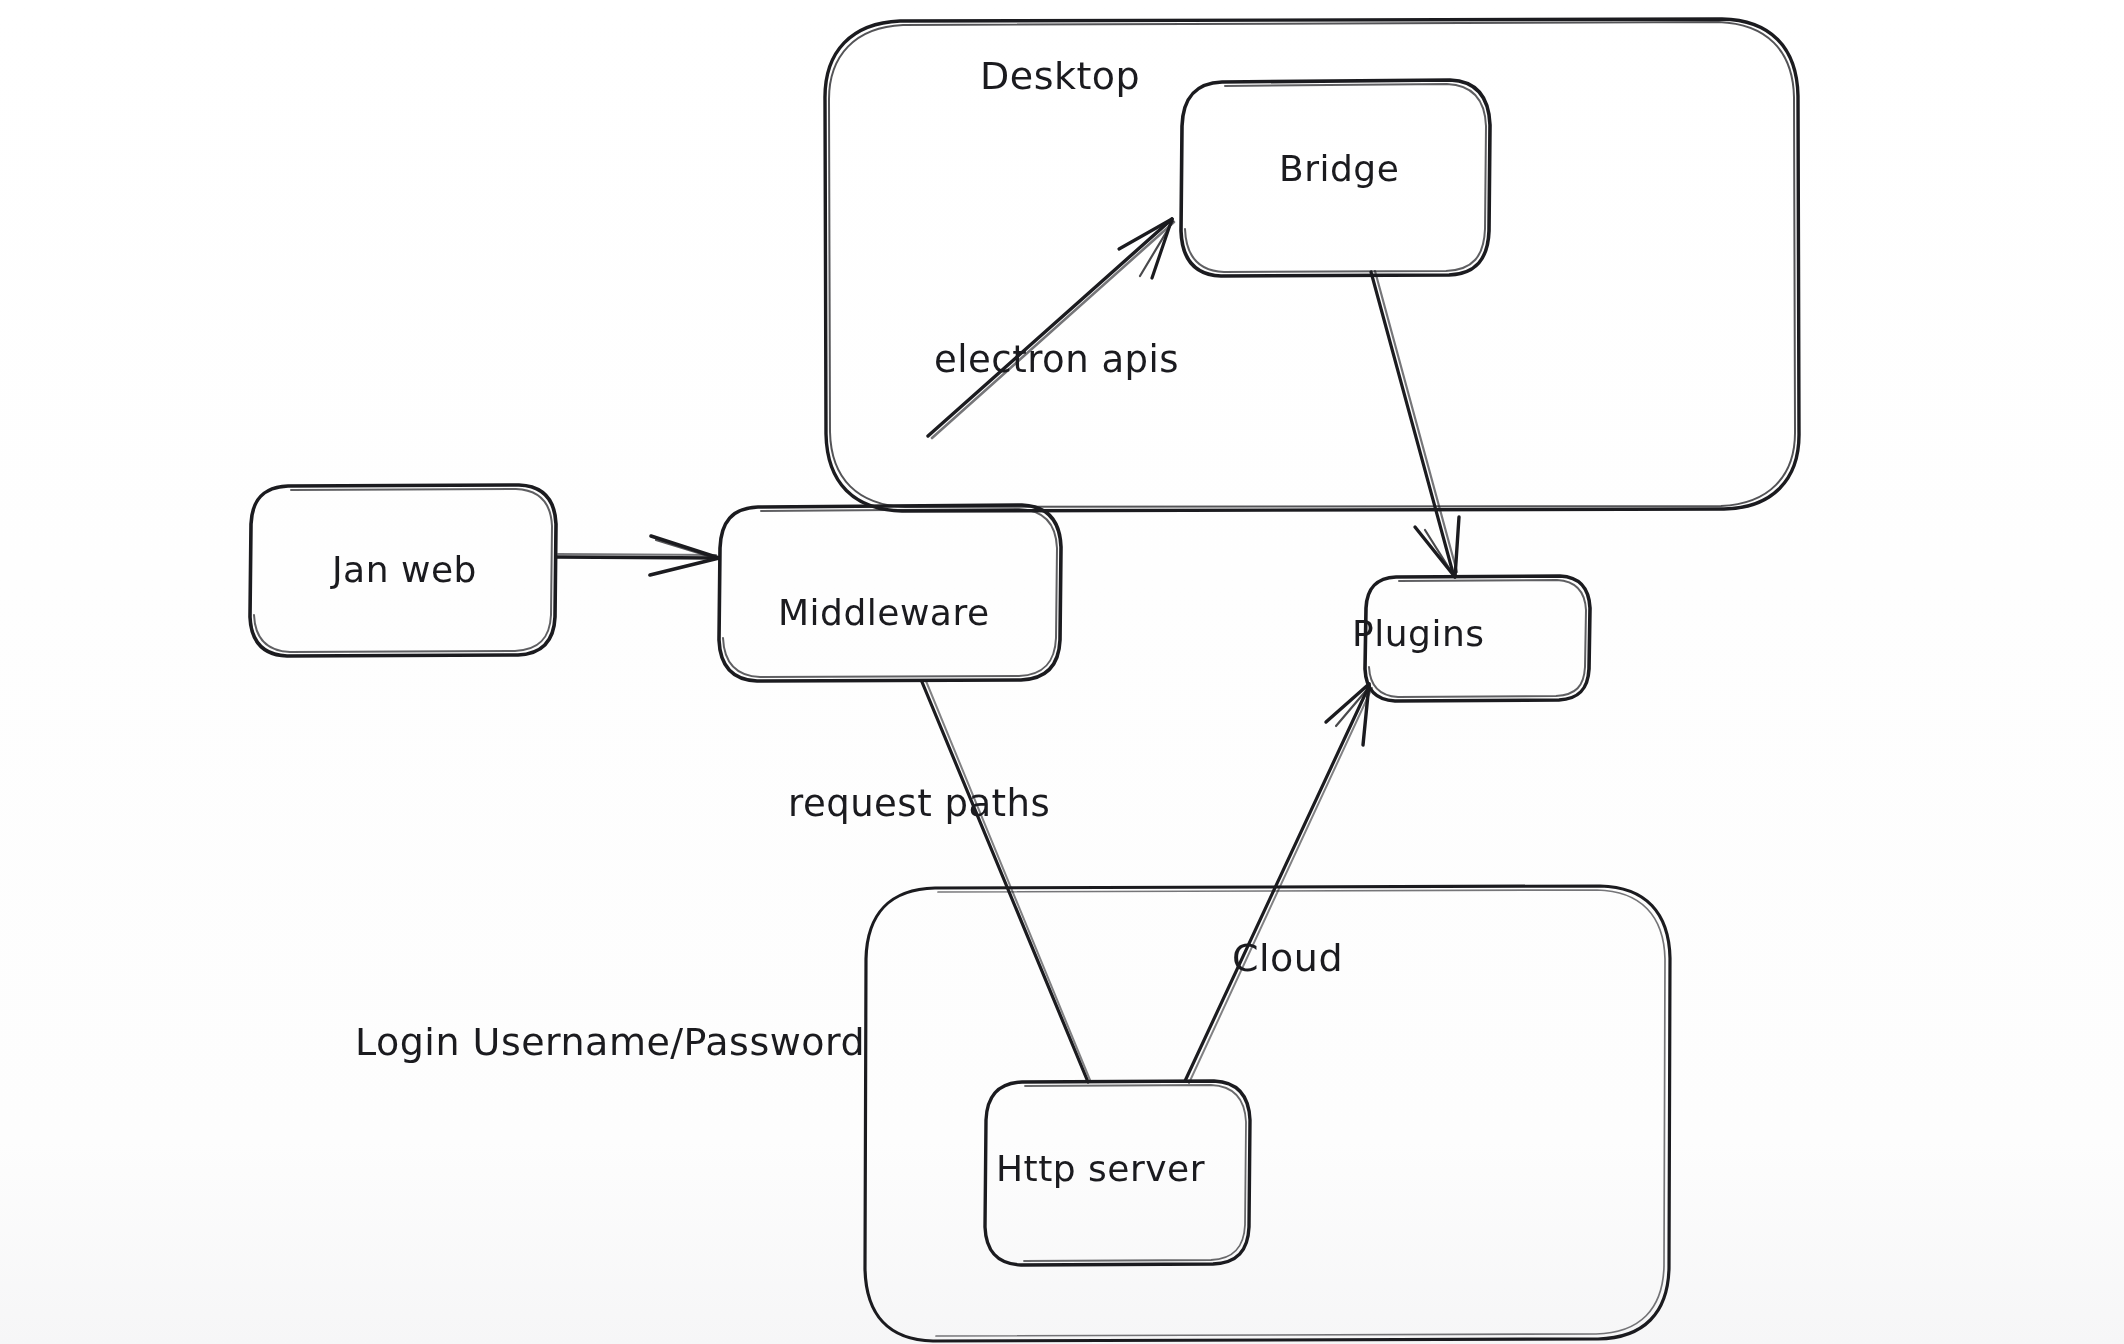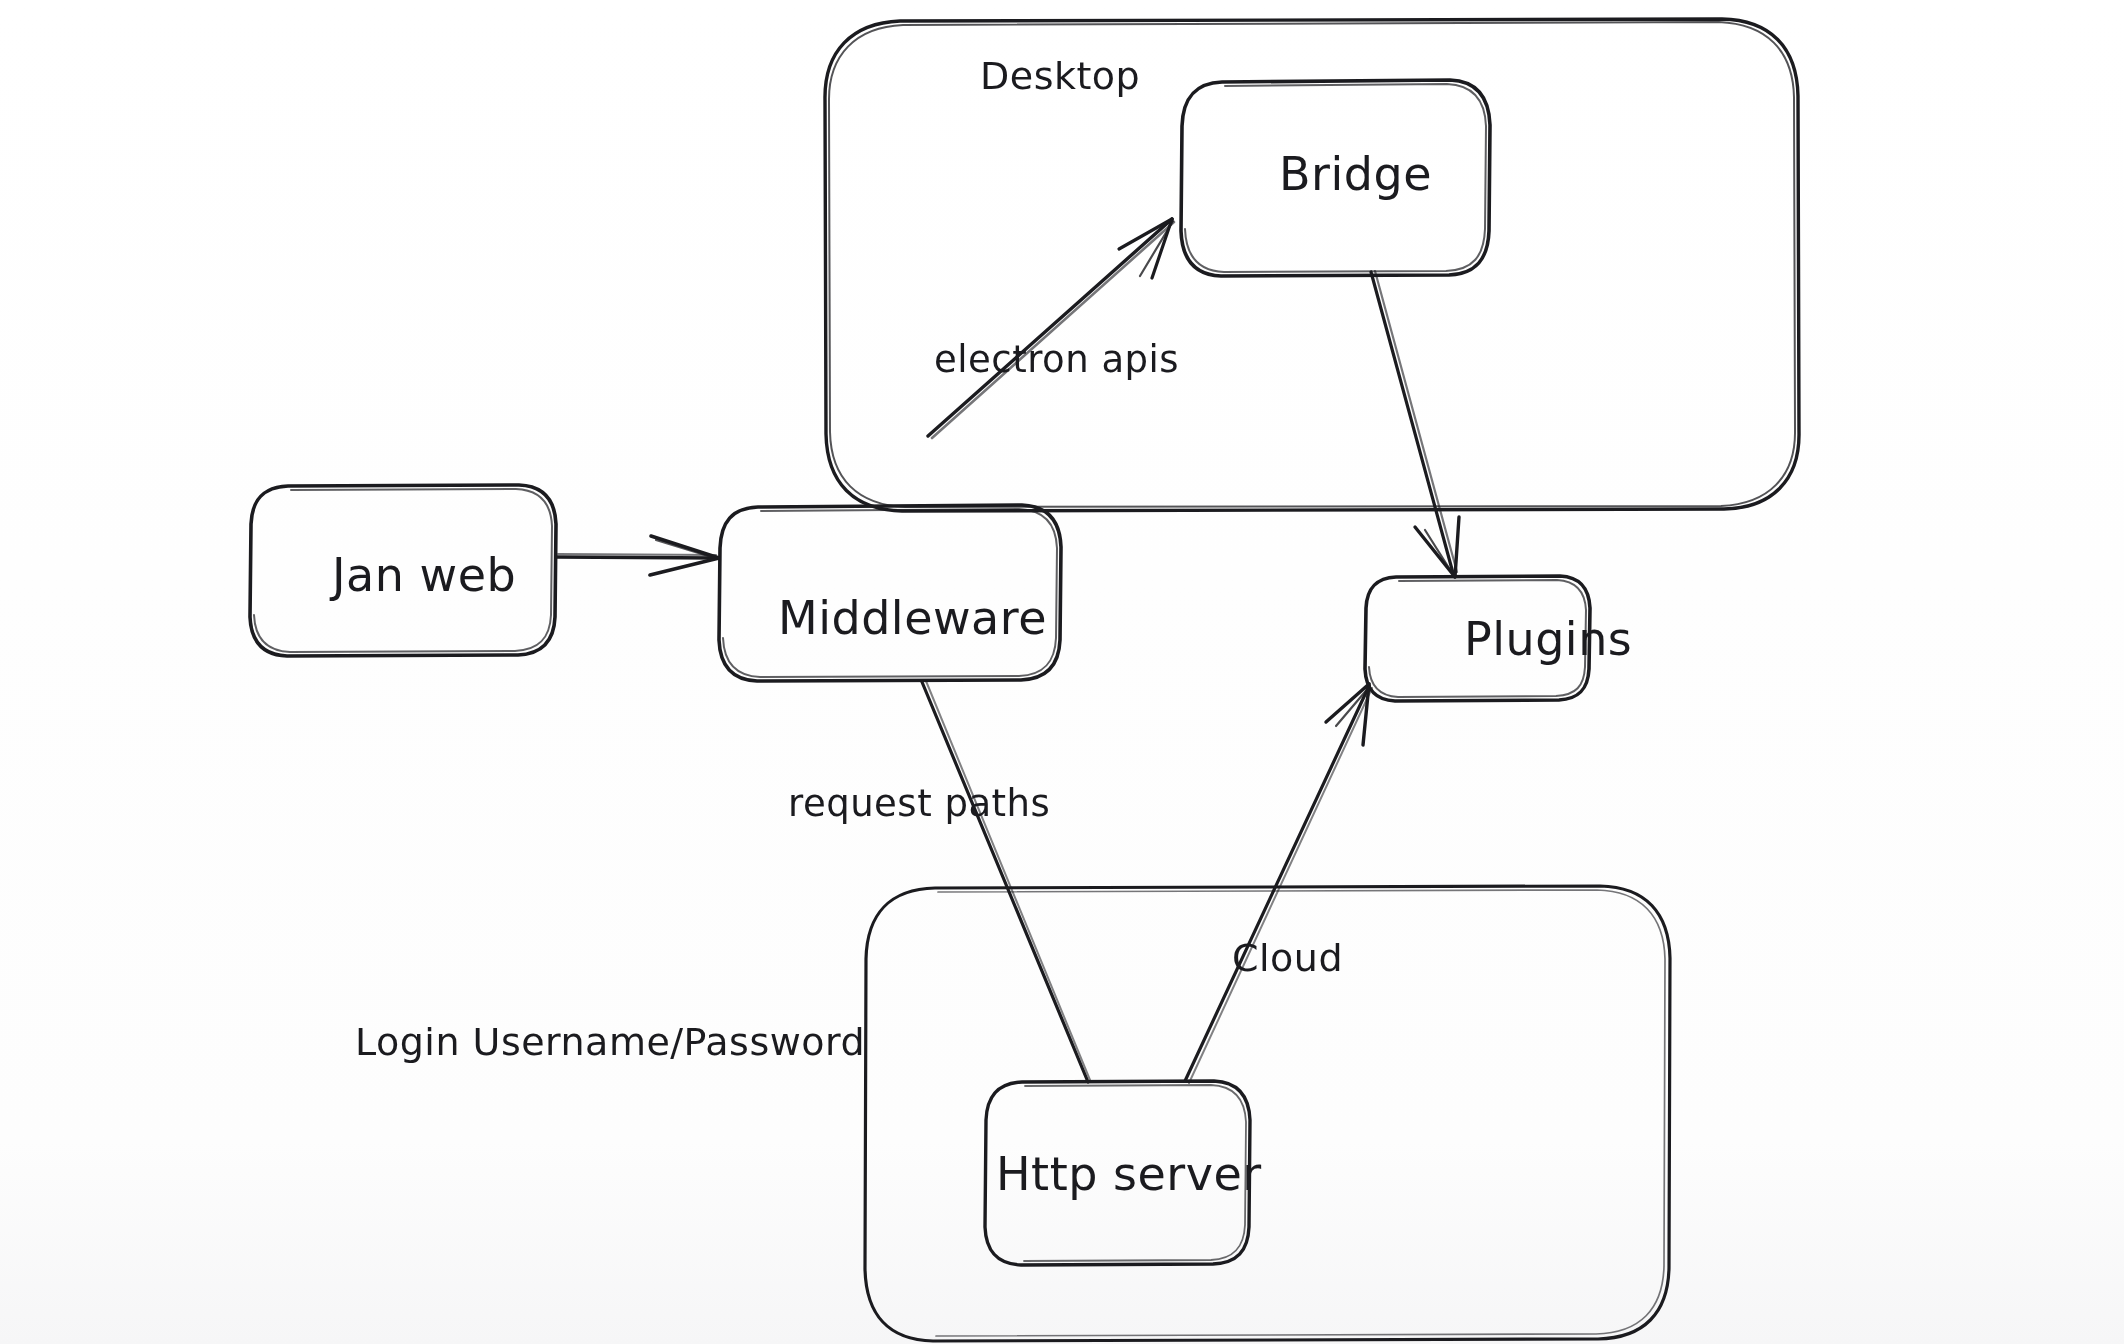--- a/index.html
+++ b/index.html
@@ -27,21 +27,21 @@
     position: absolute;
     color: #1b1b1f;
     font-family: "DejaVu Sans", sans-serif;
     white-space: pre;
     line-height: 1.05;
     letter-spacing: 0.5px;
     transform-origin: left top;
     pointer-events: none;
   }
   .node-label {
-    font-size: 46px;
+    font-size: 36px;
   }
   .group-label {
     font-size: 38px;
   }
   .edge-label {
     font-size: 37px;
   }
   .note-label {
     font-size: 38px;
     line-height: 1.28;
@@ -247,21 +247,21 @@
   </svg>
 
   <div class="lbl group-label" style="left:980px; top:57px;text-align:right;">Desktop</div>
 
   <div class="lbl node-label" style="left:1279px; top:150px;">Bridge</div>
 
   <div class="lbl node-label" style="left:332px; top:551px;">Jan web</div>
 
   <div class="lbl node-label" style="left:778px; top:594px;">Middleware</div>
 
-  <div class="lbl node-label" style="left:1464px; top:615px;">Plugins</div>
+  <div class="lbl node-label" style="left:1352px; top:615px;">Plugins</div>
 
   <div class="lbl node-label" style="left:996px; top:1150px;">Http server</div>
 
   <div class="lbl edge-label" style="left:934px; top:341px;">electron apis</div>
 
   <div class="lbl edge-label" style="left:788px; top:785px;">request paths</div>
 
   <div class="lbl group-label" style="left:1232px; top:939px;">Cloud</div>
 
 

